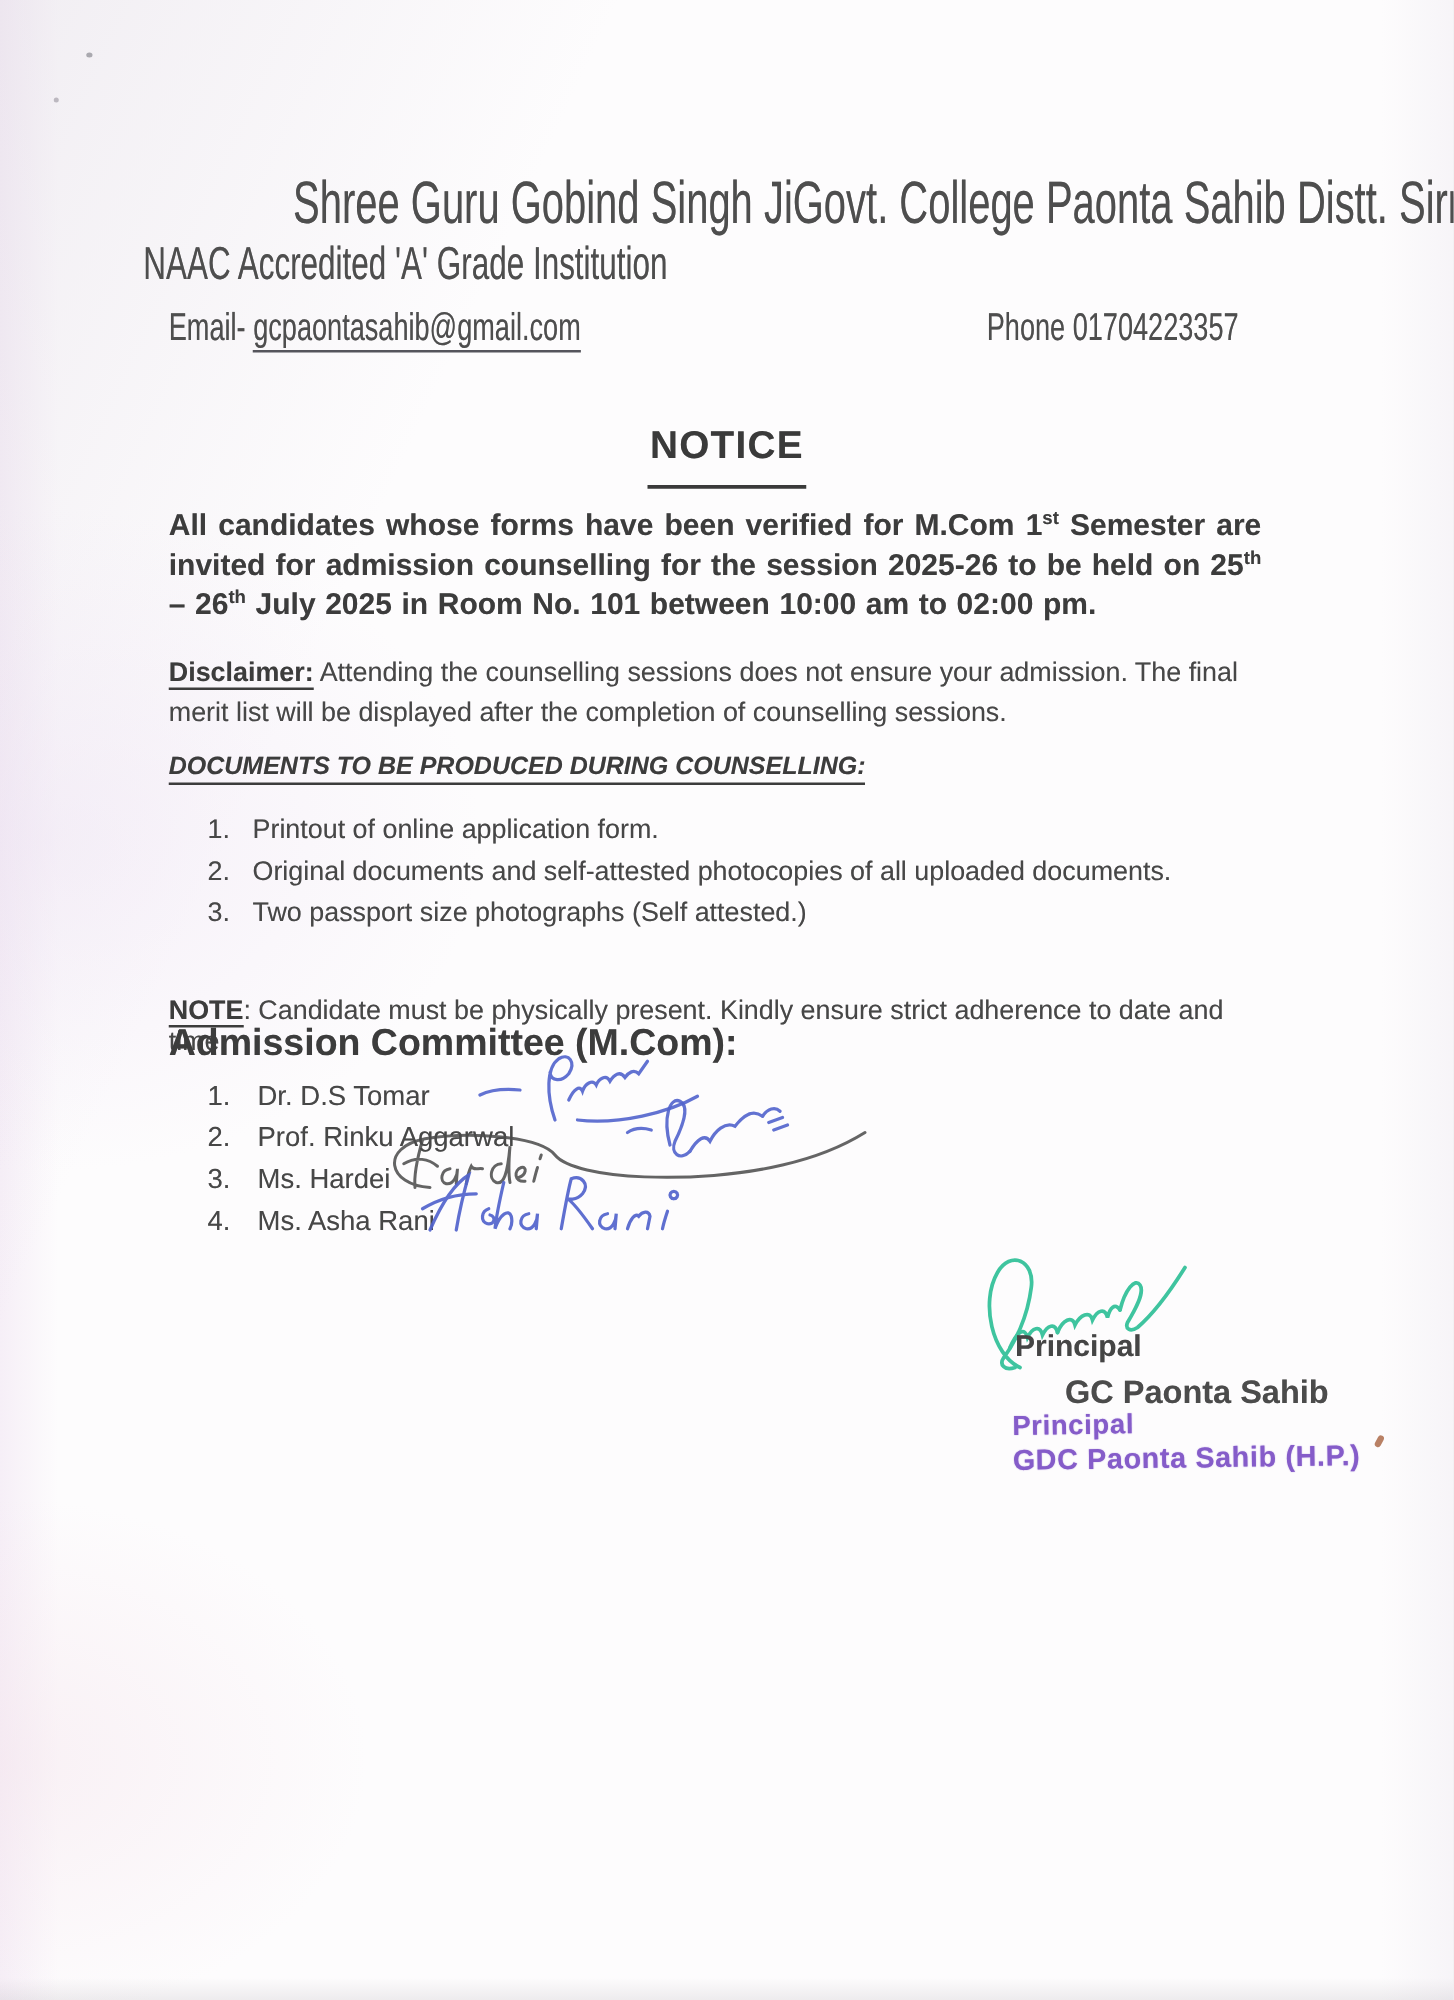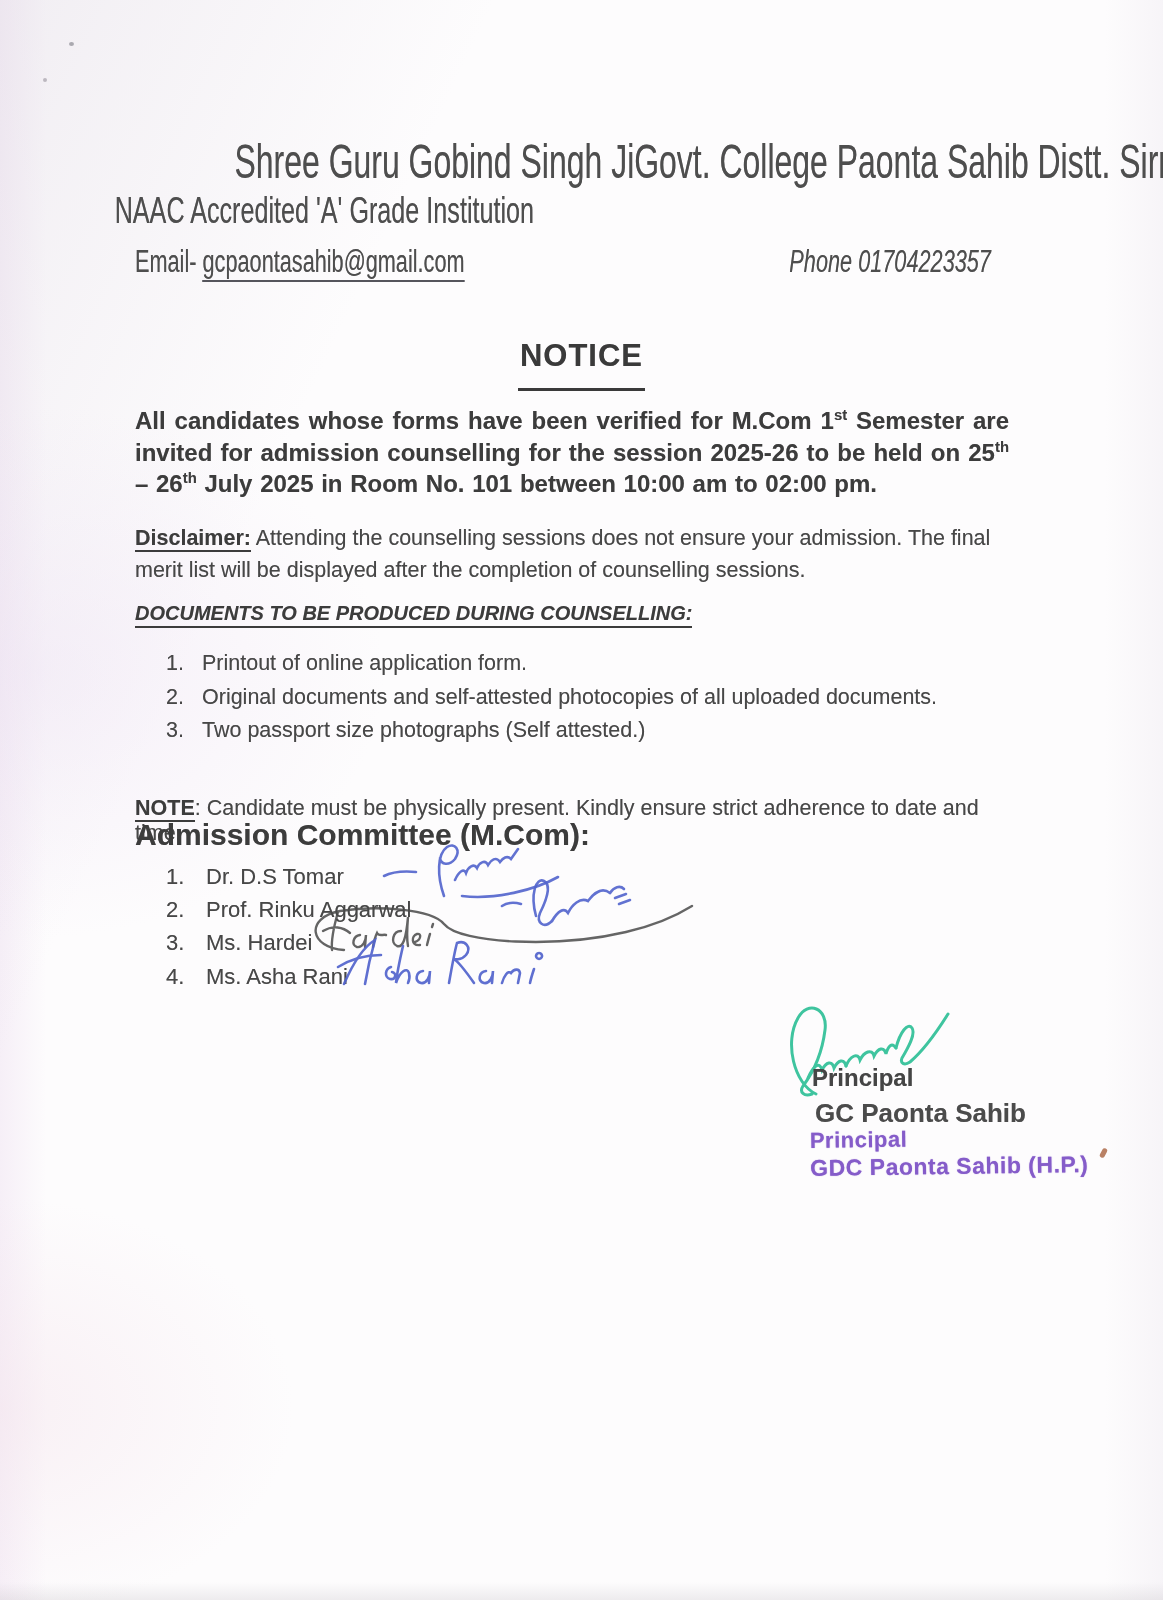--- a/index.html
+++ b/index.html
@@ -43,21 +43,21 @@
     color: #4e4e4e;
     text-shadow: 0 0 0.6px rgba(80,80,80,0.55);
   }
   .hdr-line1 { position: absolute; top: 134px; left: 0; width: 100%; text-align: center; }
   .hdr-line1 .condensed { font-size: 47px; transform: scale(0.68, 1.02); transform-origin: center; }
   .hdr-line2 { position: absolute; top: 190px; left: 16px; width: 100%; text-align: left; }
   .hdr-line2 .condensed { font-size: 37px; transform: scale(0.68, 1.0); transform-origin: center; }
   .email-row { position: absolute; top: 244px; left: 135px; }
   .email-row .condensed { font-size: 31px; transform: scale(0.70, 1.0); transform-origin: left center; }
   .email-row .addr { border-bottom: 2px solid #55555c; padding-bottom: 1px; }
-  .phone-row { position: absolute; top: 244px; right: 172px; text-align: right; font-style: italic; }
+  .phone-row { position: absolute; top: 244px; right: 172px; text-align: right; }
   .phone-row .condensed { font-size: 31px; transform: scale(0.70, 1.0); transform-origin: right center; }
 
   
   .bodytext { text-shadow: 0 0 0.4px rgba(62,62,62,0.4); }
 
   .notice-title-wrap { position: absolute; top: 338px; left: 0; width: 100%; text-align: center; }
   .notice-title {
     display: inline-block; font-size: 31px; font-weight: 700; letter-spacing: 1px;
     color: #3a3a3a; border-bottom: 3px solid #3a3a3a; padding: 0 2px 14px 2px;
   }
@@ -104,21 +104,21 @@
   .sig-hardei   { left: 296px; top: 896px; }
   .sig-asha     { left: 336px; top: 934px; }
   .sig-principal{ left: 772px; top: 1000px; }
 
   
   .signoff-title {
     position: absolute; left: 812px; top: 1064px;
     font-size: 24px; font-weight: 700; color: #454545;
   }
   .signoff-org {
-    position: absolute; left: 815px; top: 1098px;
+    position: absolute; left: 852px; top: 1098px;
     font-size: 26px; font-weight: 700; color: #4b4b4b;
   }
   .stamp {
     position: absolute; left: 810px; top: 1126px;
     color: #7b4fc5; transform: rotate(-0.8deg);
     text-shadow: 0 0 1px rgba(123,79,197,0.65);
     opacity: 0.92;
   }
   .stamp-line1 { font-size: 22px; font-weight: 700; letter-spacing: 0.5px; }
   .stamp-line2 { font-size: 23px; font-weight: 700; margin-top: 1px; letter-spacing: 0.5px; }

